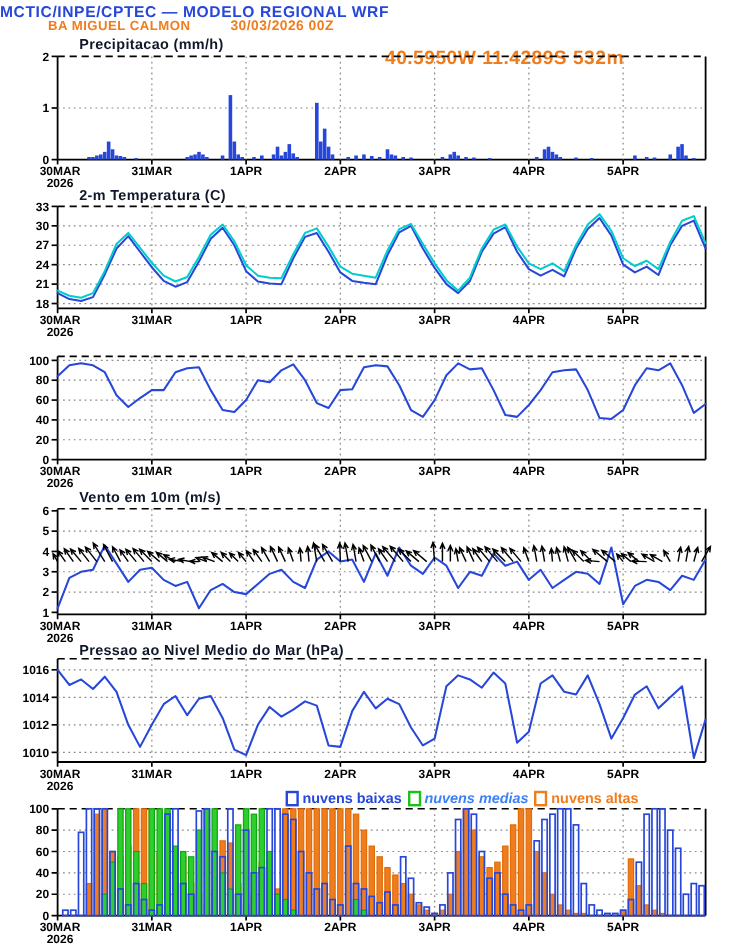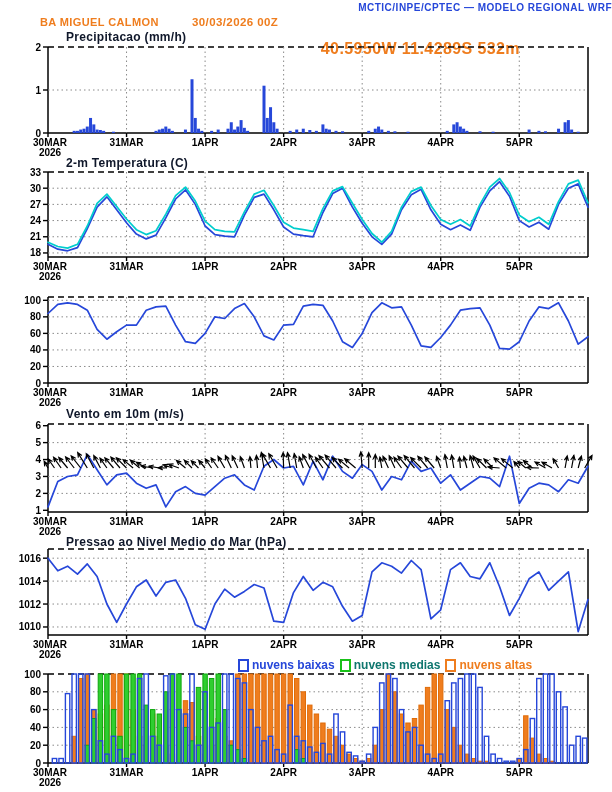--- a/index.html
+++ b/index.html
@@ -1,30 +1,30 @@
 <!DOCTYPE html>
 <html><head>
 <meta charset="utf-8">
 <style>
   html,body{margin:0;padding:0;background:#ffffff;}
   .page{position:relative;width:612px;height:792px;background:#fff;overflow:hidden;
         font-family:"Liberation Sans",sans-serif;font-weight:bold;}
-  .hdr1{position:absolute;top:2px;left:0;width:100%;text-align:right;
-        font-size:10px;letter-spacing:0.5px;color:#2647d9;}
+  .hdr1{position:absolute;top:2px;left:0;width:100%;text-align:left;
+        font-size:13px;letter-spacing:0.5px;color:#2647d9;}
   .hdr2-station{position:absolute;top:16px;left:40px;font-size:11px;color:#ef7d1e;letter-spacing:0.4px;}
   .hdr2-run{position:absolute;top:16px;left:192px;font-size:11.5px;color:#ef7d1e;letter-spacing:0.4px;}
   .coords{position:absolute;top:30px;right:92px;font-size:16px;color:#ef7d1e;letter-spacing:0.4px;margin-top:10px;}
   .ptitle{position:absolute;left:66px;font-size:12px;color:#0f172a;letter-spacing:0.3px;white-space:nowrap;}
   .t1{top:30px;} .t2{top:156px;} .t3{top:281px;} .t4{top:407px;} .t5{top:535px;} .t6{top:658px;}
   .cyleg{position:absolute;top:156px;right:27px;font-size:12px;color:#00cdcd;letter-spacing:0.3px;}
   .cloudleg{position:absolute;top:658px;left:238px;display:flex;align-items:flex-start;gap:5px;font-size:12px;white-space:nowrap;}
   .lgitem{display:flex;align-items:flex-start;gap:3px;}
   .sw{width:7px;height:9px;border:2px solid;background:#fff;display:inline-block;margin-top:1px;}
   .sw-b{border-color:#2647d9;} .sw-g{border-color:#19c119;} .sw-o{border-color:#ef7d1e;}
-  .lb-b{color:#2647d9;} .lb-g{color:#0f766e;} .lb-o{color:#ef7d1e;}
+  .lb-b{color:#2647d9;} .lb-g{color:#3b82f6;font-style:italic;} .lb-o{color:#ef7d1e;}
   svg.meteo{position:absolute;top:0;left:0;}
 </style>
 </head>
 <body>
 
 <div class="page">
   <div class="hdr1">MCTIC/INPE/CPTEC — MODELO REGIONAL WRF</div>
   <div class="hdr2-station">BA MIGUEL CALMON</div>
   <div class="hdr2-run">30/03/2026 00Z</div>
   <div class="coords">40.5950W 11.4289S 532m</div>

